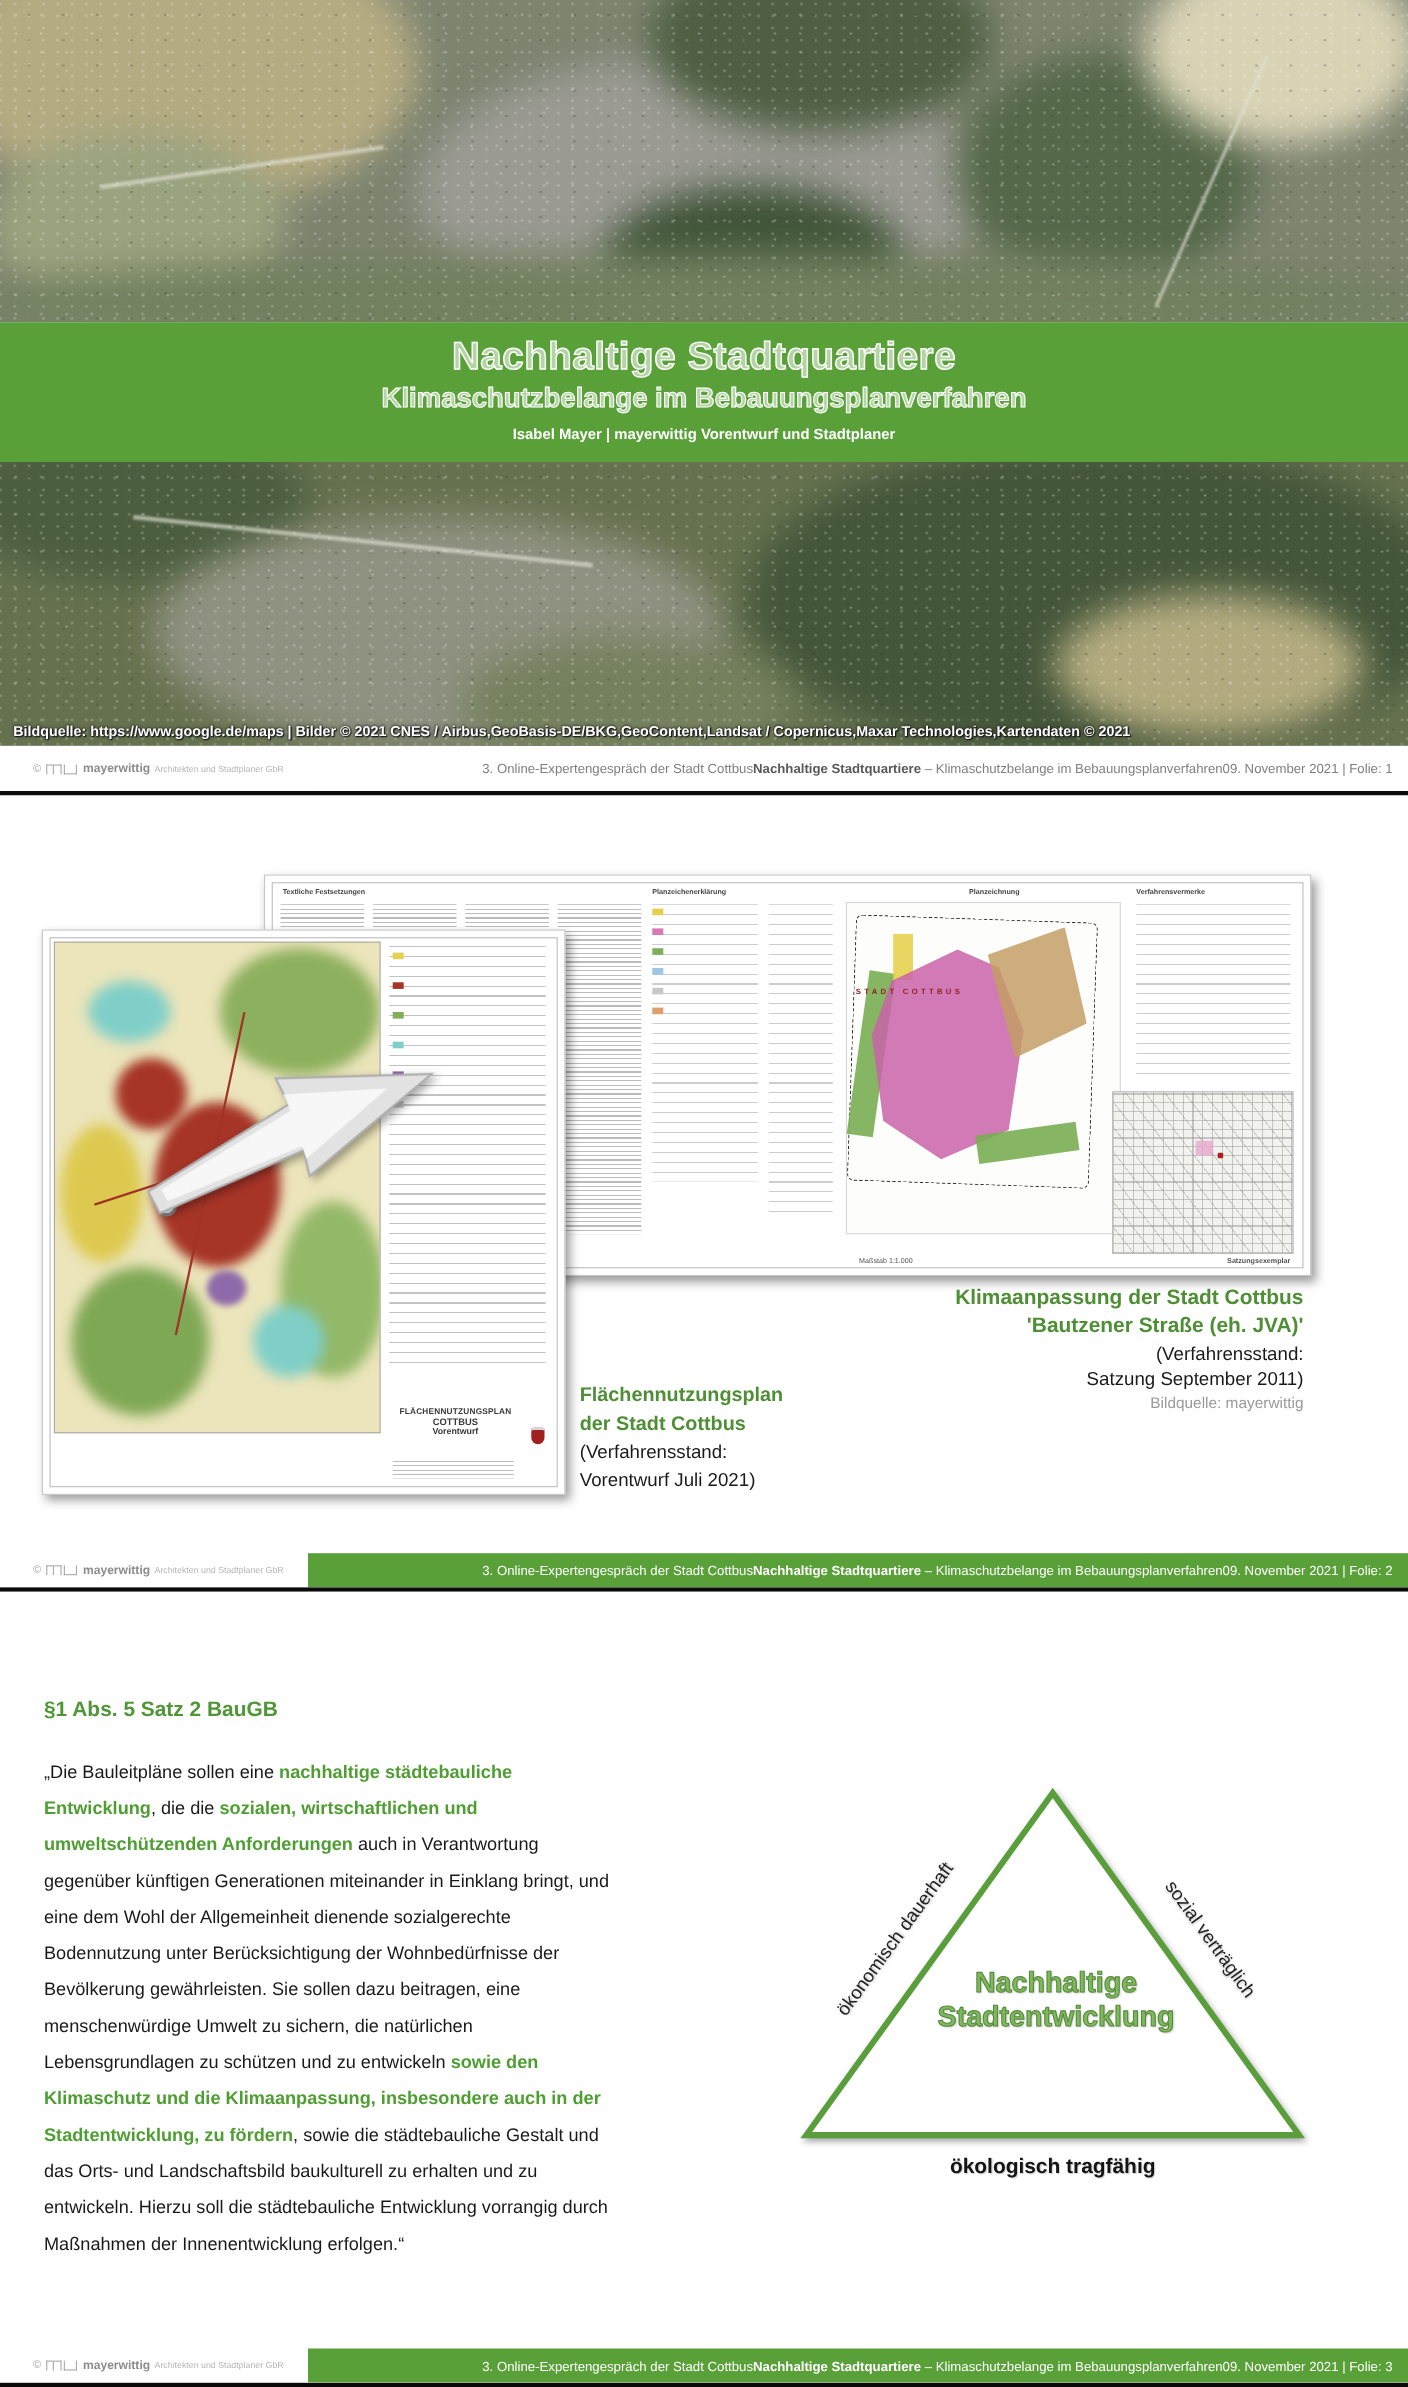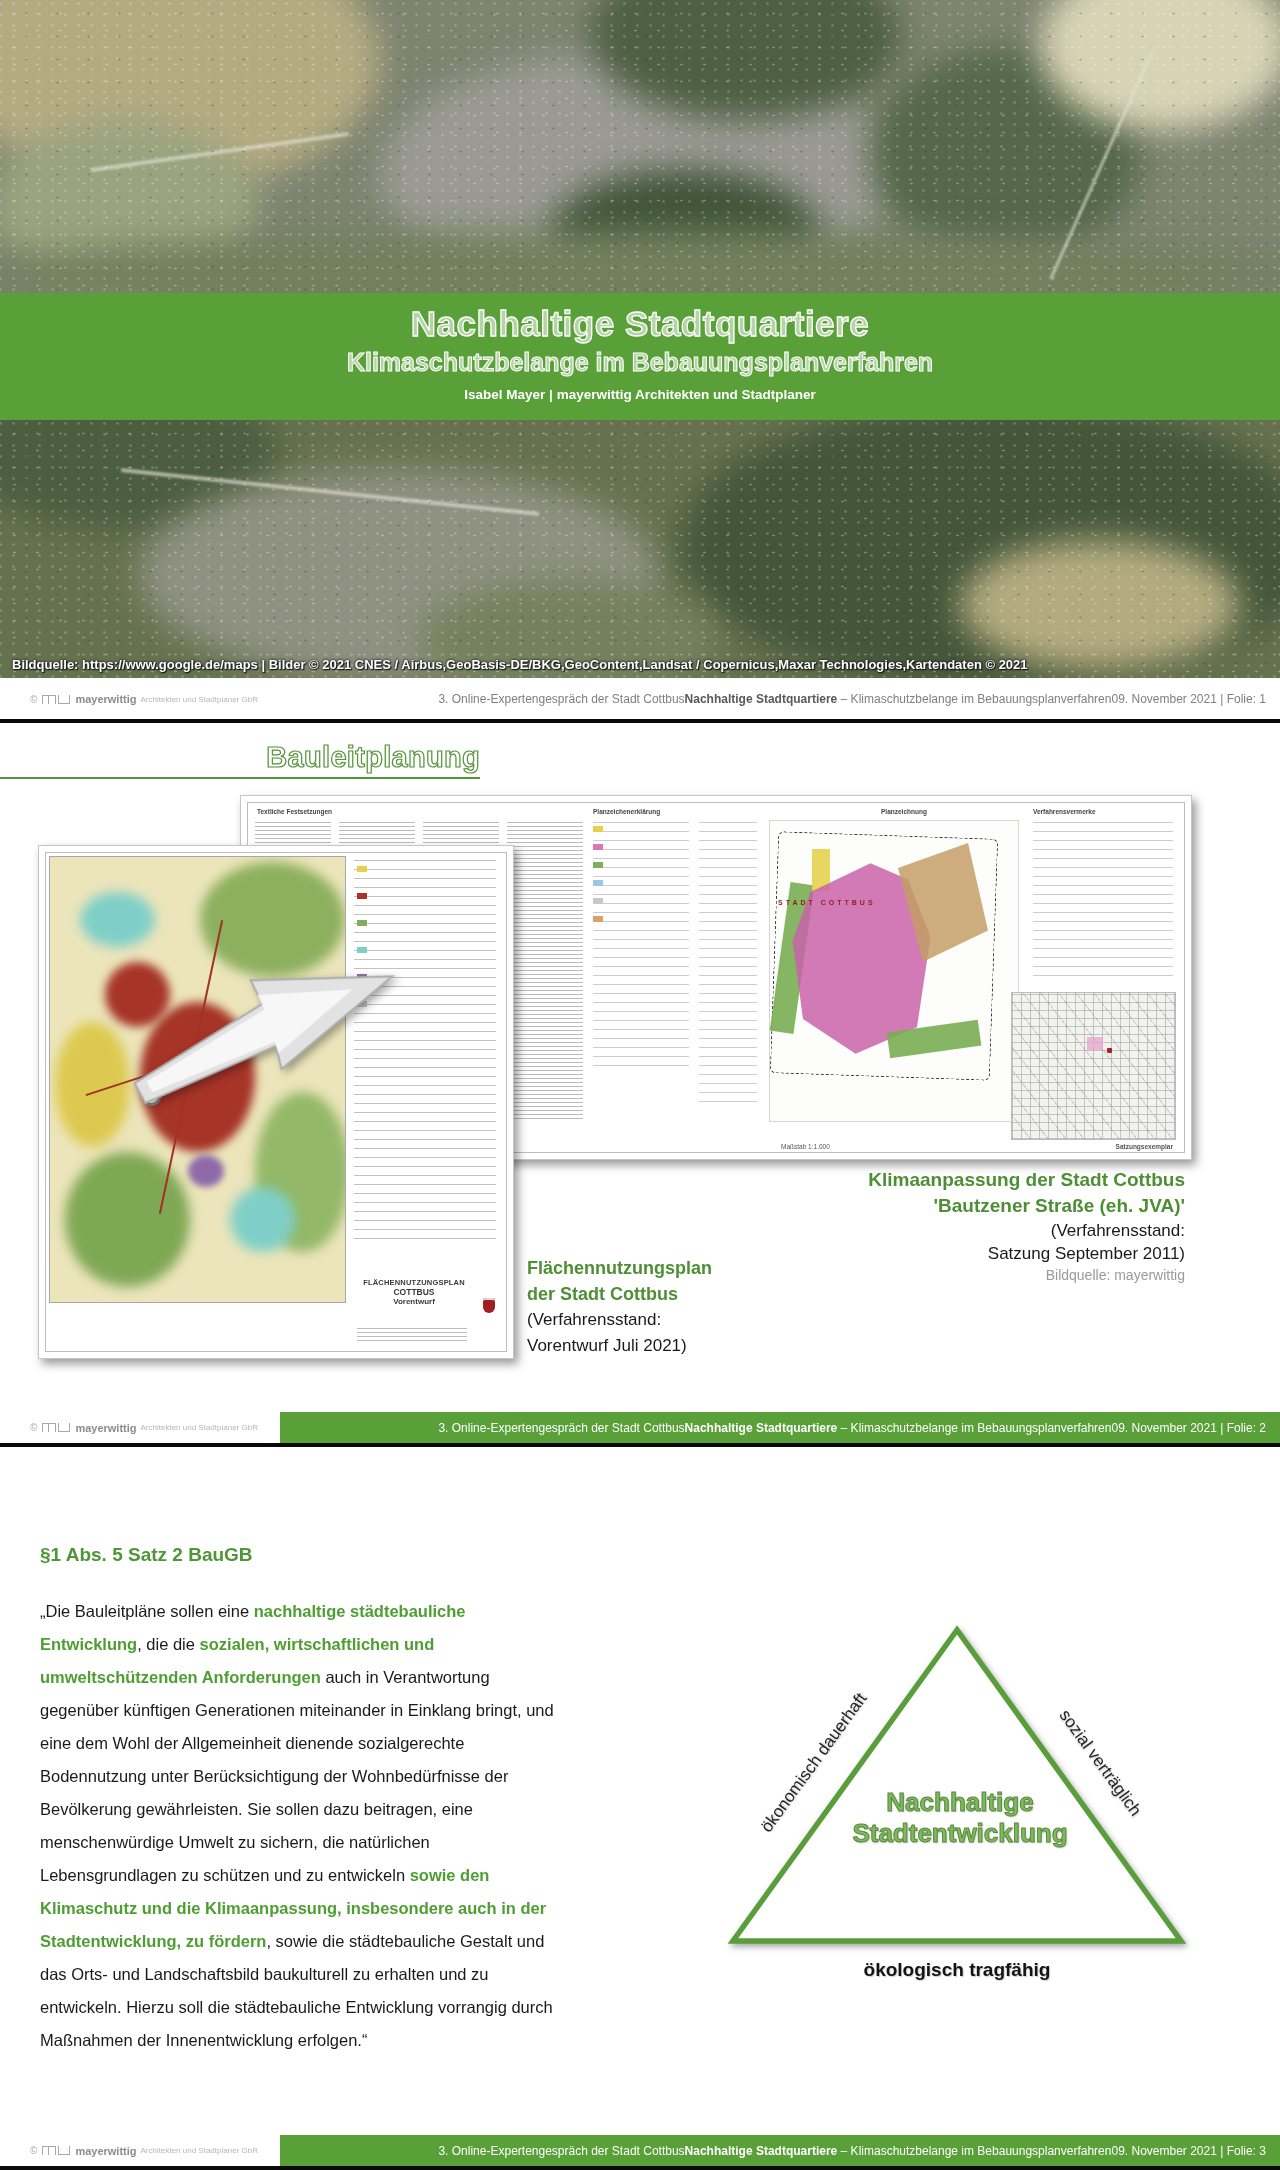--- a/index.html
+++ b/index.html
@@ -144,21 +144,21 @@
     <div class="blob" style="left:550px;top:170px;width:270px;height:130px;background:#3f5438;"></div>
     <div class="blob" style="left:-30px;top:230px;width:1340px;height:90px;background:#72805f;"></div>
     <div class="road" style="left:90px;top:150px;width:260px;height:4px;transform:rotate(-8deg);"></div>
     <div class="road" style="left:1100px;top:40px;width:3px;height:250px;transform:rotate(24deg);"></div>
     <div class="speckle"></div>
   </div>
 
   <div class="banner">
     <div class="s1-title">Nachhaltige Stadtquartiere</div>
     <div class="s1-sub">Klimaschutzbelange im Bebauungsplanverfahren</div>
-    <div class="s1-author">Isabel Mayer | mayerwittig Architekten und Stadtplaner</div>
+    <div class="s1-author">Isabel Mayer | mayerwittig Vorentwurf und Stadtplaner</div>
   </div>
 
   <div class="sat sat-bottom">
     <div class="blob" style="left:-40px;top:-40px;width:320px;height:150px;background:#4c5e40;"></div>
     <div class="blob" style="left:140px;top:50px;width:520px;height:210px;background:#8f9181;"></div>
     <div class="blob" style="left:680px;top:-20px;width:640px;height:290px;background:#44563a;"></div>
     <div class="blob" style="left:960px;top:120px;width:280px;height:130px;background:#b3ab7f;"></div>
     <div class="blob" style="left:420px;top:160px;width:300px;height:120px;background:#75815e;"></div>
     <div class="road" style="left:120px;top:70px;width:420px;height:4px;transform:rotate(6deg);"></div>
     <div class="speckle"></div>
@@ -177,23 +177,20 @@
     </div>
     <div class="footer-main gray">
       <span class="f-event">3. Online-Expertengespräch der Stadt Cottbus</span>
       <span class="f-title"><b>Nachhaltige Stadtquartiere</b><span> – Klimaschutzbelange im Bebauungsplanverfahren</span></span>
       <span class="f-page">09. November 2021 | Folie: 1</span>
     </div>
   </div>
 </section>
 
 <section class="slide" id="s2">
-  <div class="s-title-wrap">
-    <span class="s-title">Bauleitplanung</span>
-  </div>
 
   <div class="sheet bplan">
     <div class="frame"></div>
     <span class="colhead" style="left:16px;top:12px;">Textliche Festsetzungen</span>
     <span class="colhead" style="left:352px;top:12px;">Planzeichenerklärung</span>
     <span class="colhead" style="left:640px;top:12px;">Planzeichnung</span>
     <span class="colhead" style="left:792px;top:12px;">Verfahrensvermerke</span>
     <div class="txtcol" style="left:14px;top:26px;width:76px;height:312px;"></div>
     <div class="txtcol" style="left:98px;top:26px;width:76px;height:312px;"></div>
     <div class="txtcol" style="left:182px;top:26px;width:76px;height:312px;"></div>

